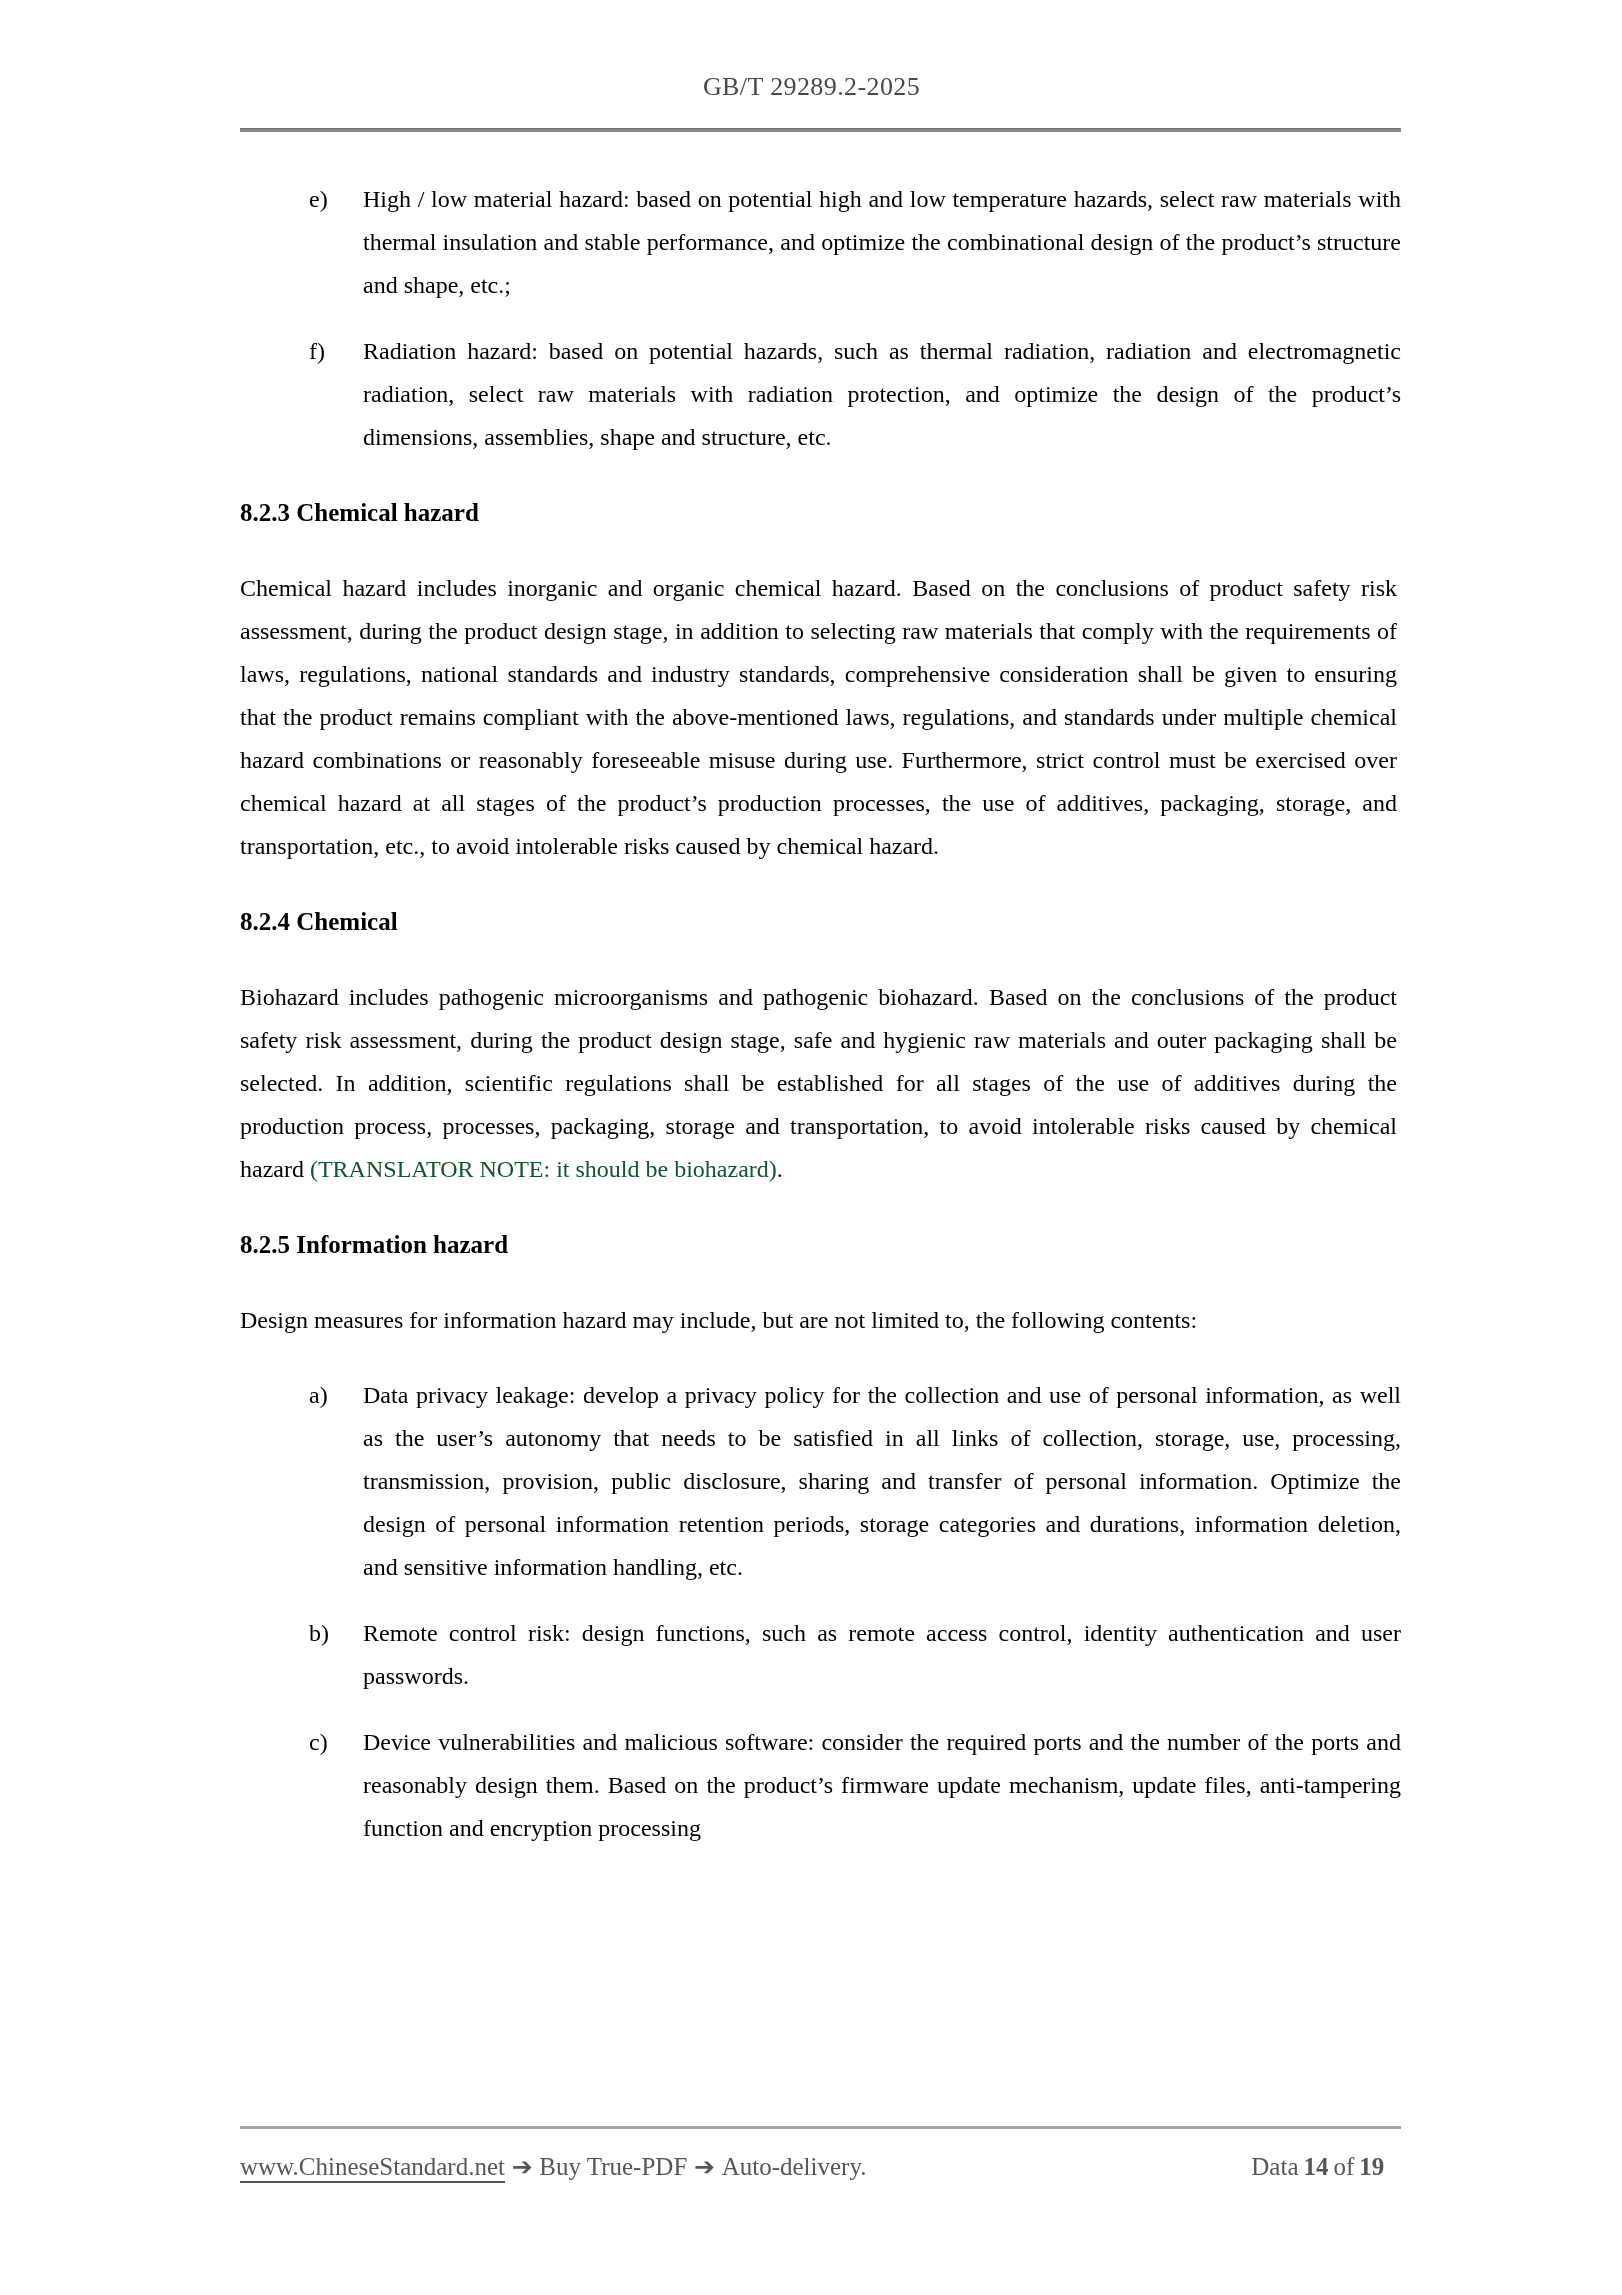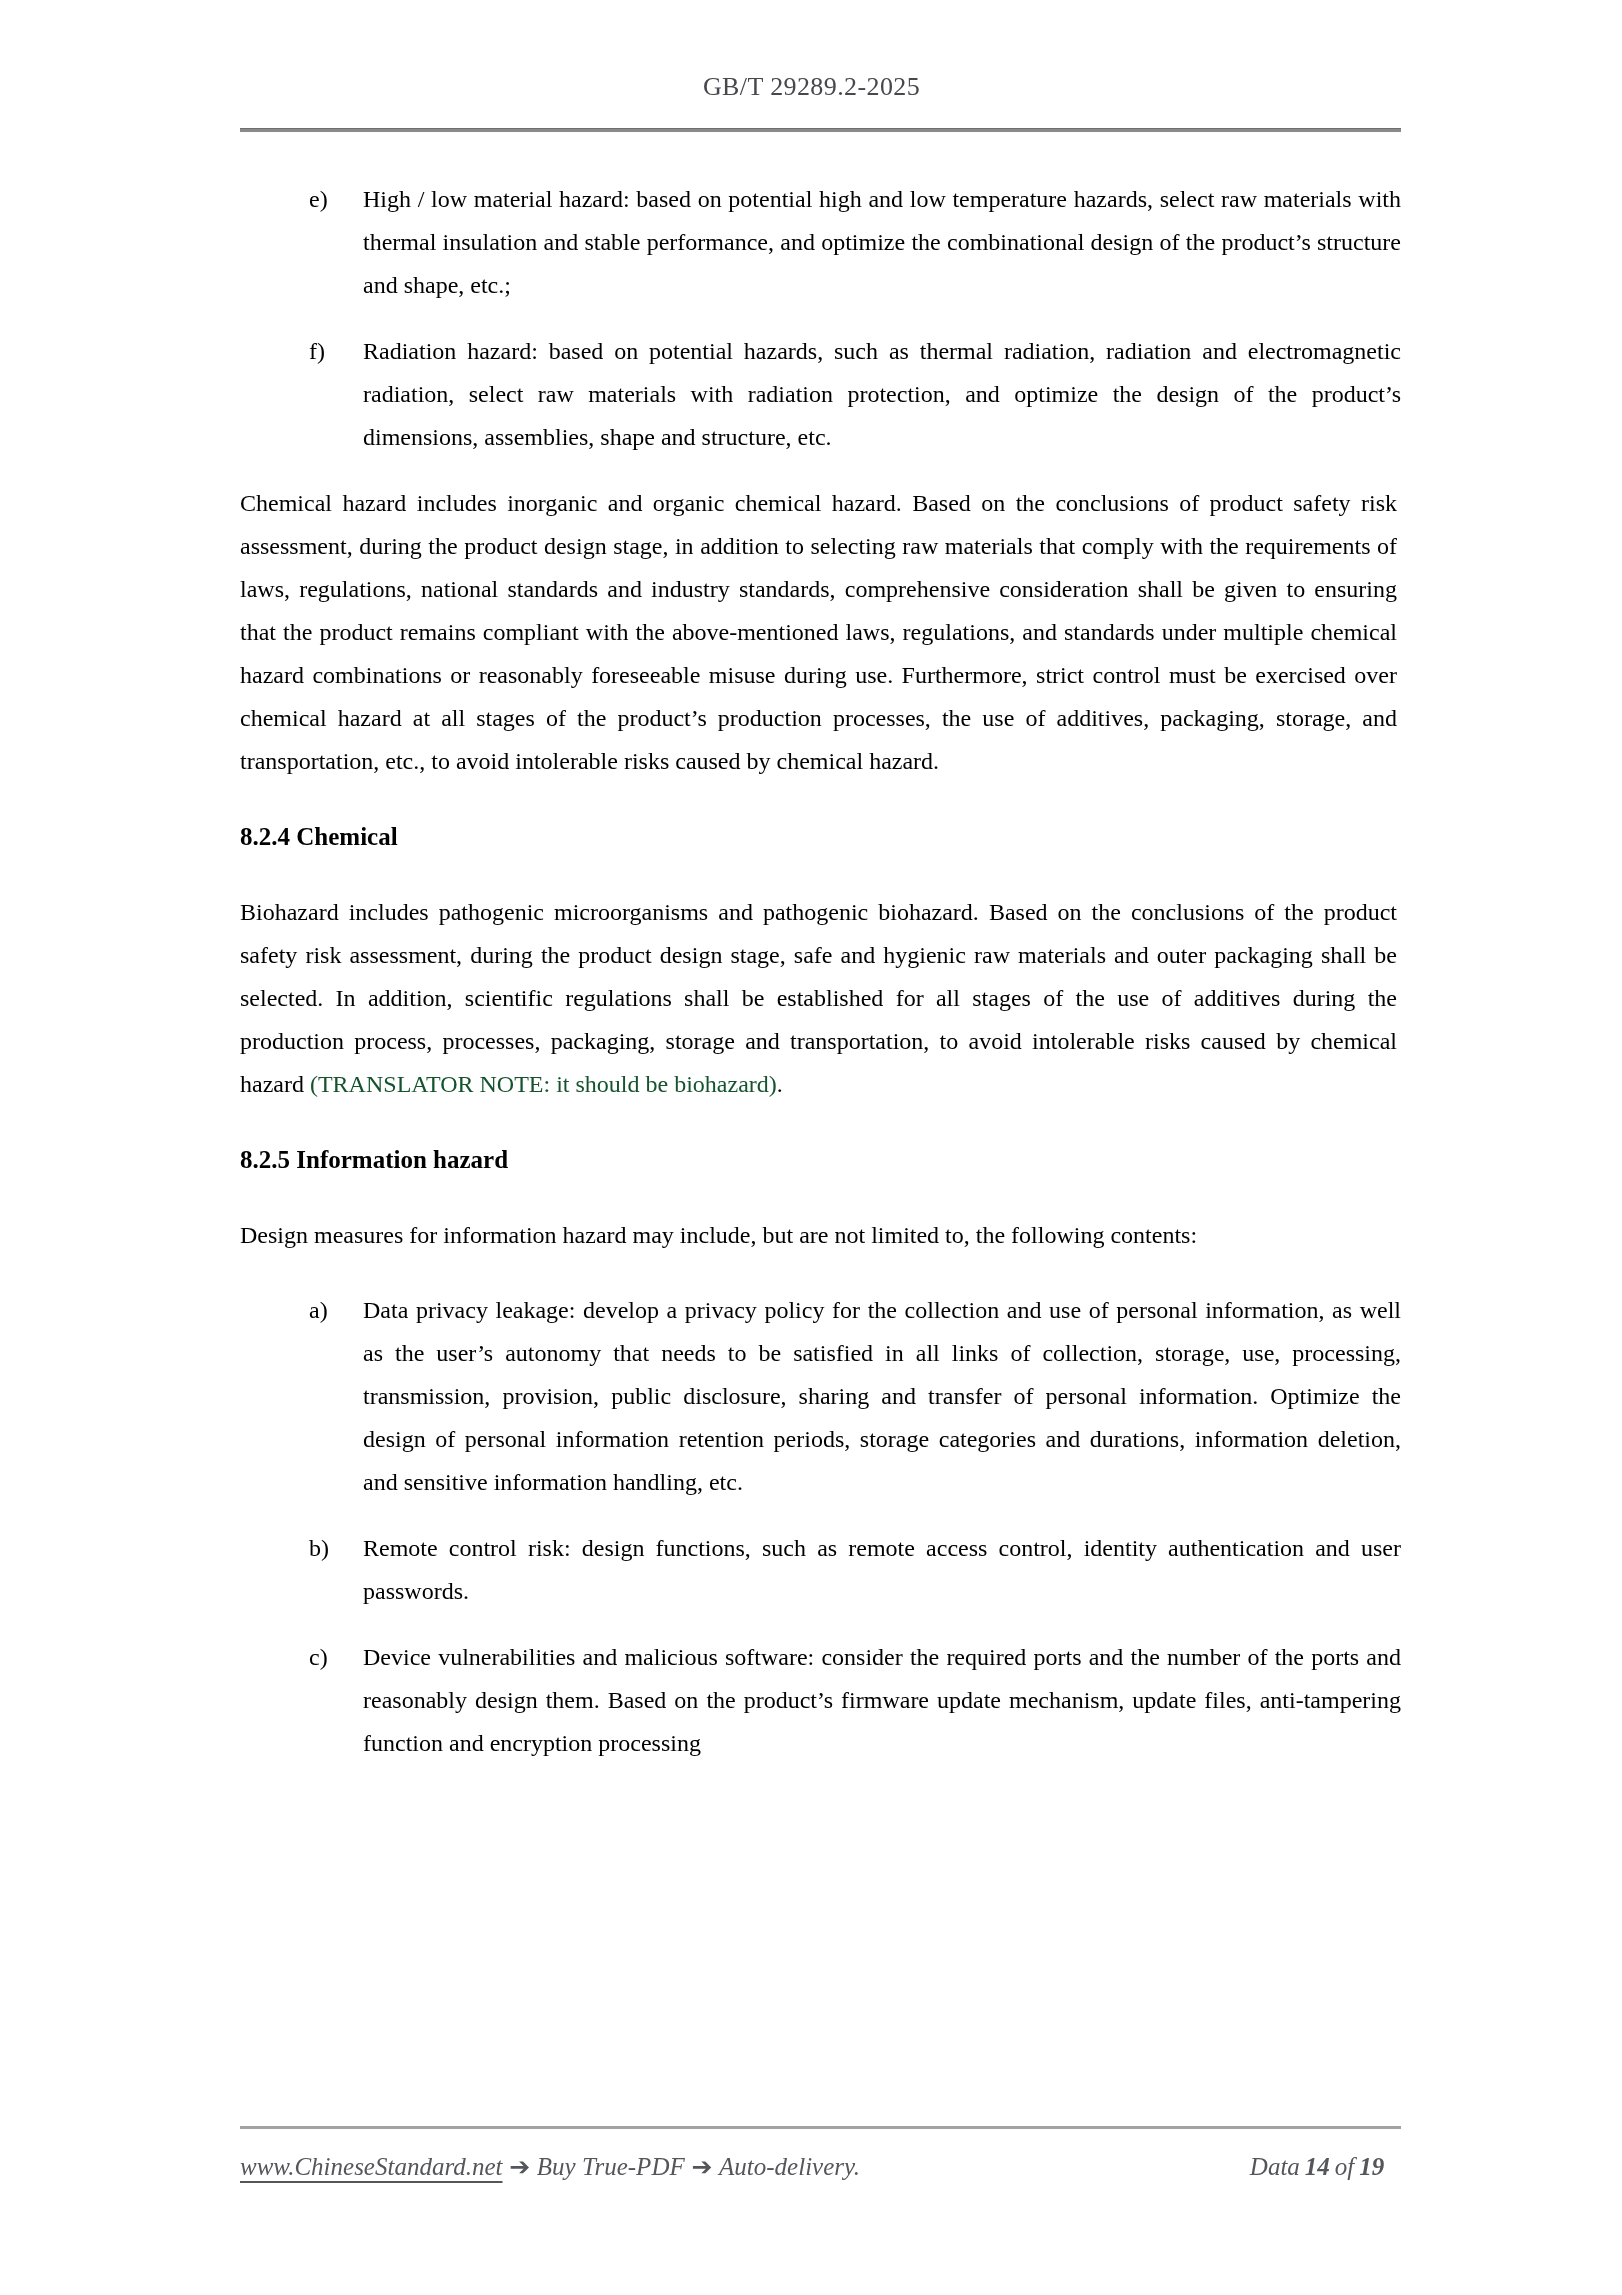--- a/index.html
+++ b/index.html
@@ -78,21 +78,20 @@
     position: absolute;
     top: 2145px;
     left: 240px;
     width: 1161px;
     display: flex;
     justify-content: space-between;
     align-items: baseline;
     font-size: 25px;
     line-height: 43px;
     color: #55565a;
-    font-style: italic;
   }
   .site-link {
     color: #55565a;
     text-decoration: underline;
     text-underline-offset: 5.8px;
     cursor: pointer;
   }
   .arrow {
     margin: 0 6.7px;
     font-family: "DejaVu Sans", sans-serif;
@@ -122,20 +121,21 @@
     <div class="list-item">
       <span class="list-label">e)</span>
       <span>High / low material hazard: based on potential high and low temperature hazards, select raw materials with thermal insulation and stable performance, and optimize the combinational design of the product’s structure and shape, etc.;</span>
     </div>
 
     <div class="list-item">
       <span class="list-label">f)</span>
       <span>Radiation hazard: based on potential hazards, such as thermal radiation, radiation and electromagnetic radiation, select raw materials with radiation protection, and optimize the design of the product’s dimensions, assemblies, shape and structure, etc.</span>
     </div>
 
+    <h2 class="heading">8.2.3 Chemical hazard</h2>
 
     <p class="para">Chemical hazard includes inorganic and organic chemical hazard. Based on the conclusions of product safety risk assessment, during the product design stage, in addition to selecting raw materials that comply with the requirements of laws, regulations, national standards and industry standards, comprehensive consideration shall be given to ensuring that the product remains compliant with the above-mentioned laws, regulations, and standards under multiple chemical hazard combinations or reasonably foreseeable misuse during use. Furthermore, strict control must be exercised over chemical hazard at all stages of the product’s production processes, the use of additives, packaging, storage, and transportation, etc., to avoid intolerable risks caused by chemical hazard.</p>
 
     <h2 class="heading">8.2.4 Chemical</h2>
 
     <p class="para"><span>Biohazard includes pathogenic microorganisms and pathogenic biohazard. Based on the conclusions of the product safety risk assessment, during the product design stage, safe and hygienic raw materials and outer packaging shall be selected. In addition, scientific regulations shall be established for all stages of the use of additives during the production process, processes, packaging, storage and transportation, to avoid intolerable risks caused by chemical hazard </span><span class="note">(TRANSLATOR NOTE: it should be biohazard)</span><span>.</span></p>
 
     <h2 class="heading">8.2.5 Information hazard</h2>
 
     <p class="para">Design measures for information hazard may include, but are not limited to, the following contents:</p>

